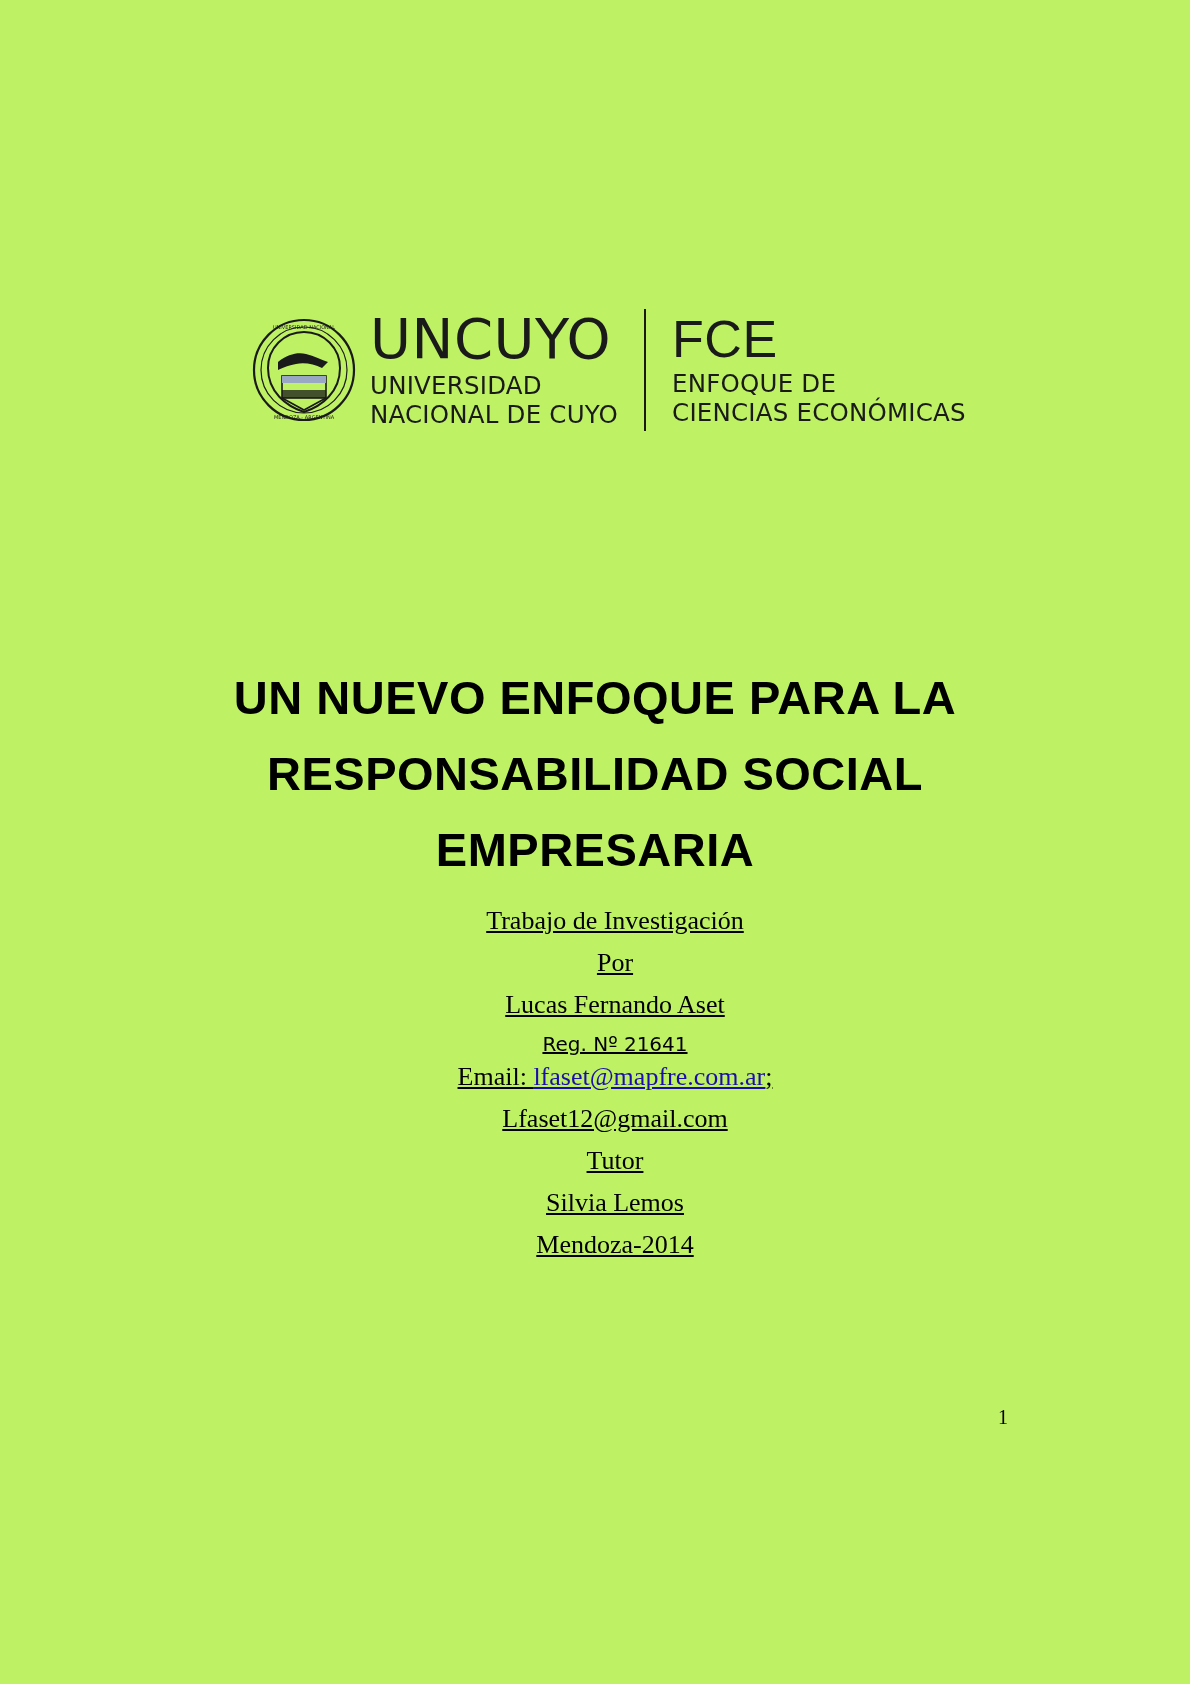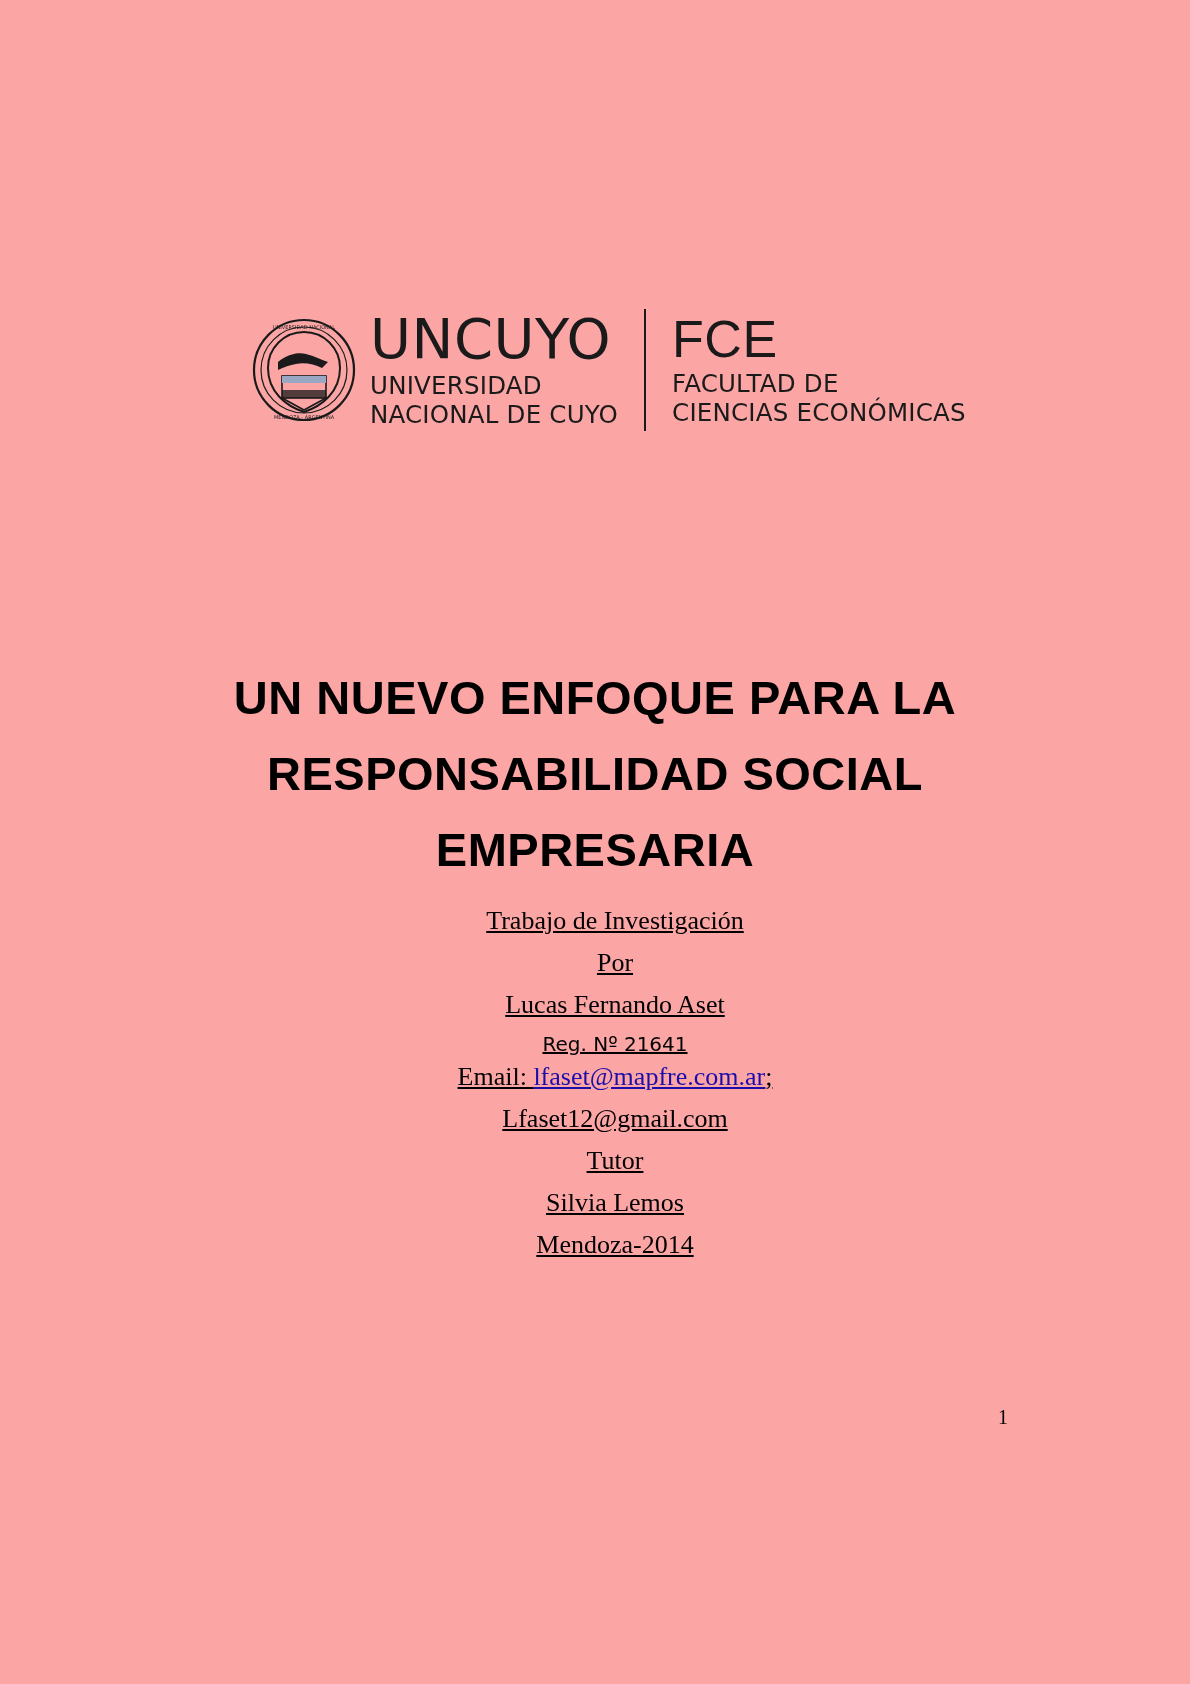--- a/index.html
+++ b/index.html
@@ -12,21 +12,21 @@
     height: 1684px;
     position: relative;
     font-family: "Liberation Serif", serif;
     color: #000000;
     overflow: hidden;
   }
 
   .page {
     position: absolute;
     inset: 0;
-    background: #fca5a5;
+    background: #bef264;
   }
 
   
   .logo-block {
     position: absolute;
     left: 252px;
     top: 300px;
     width: 720px;
     height: 140px;
     display: flex;
@@ -193,21 +193,21 @@
           <div>UNIVERSIDAD</div>
           <div>NACIONAL DE CUYO</div>
         </div>
       </div>
 
       <div class="logo-rule"></div>
 
       <div class="fce-col">
         <div class="fce-main">FCE</div>
         <div class="fce-sub">
-          <div>FACULTAD DE</div>
+          <div>ENFOQUE DE</div>
           <div>CIENCIAS ECONÓMICAS</div>
         </div>
       </div>
     </div>
   </div>
 
 
   <div class="doc-title">
     <div>UN NUEVO ENFOQUE PARA LA</div>
     <div>RESPONSABILIDAD SOCIAL</div>

